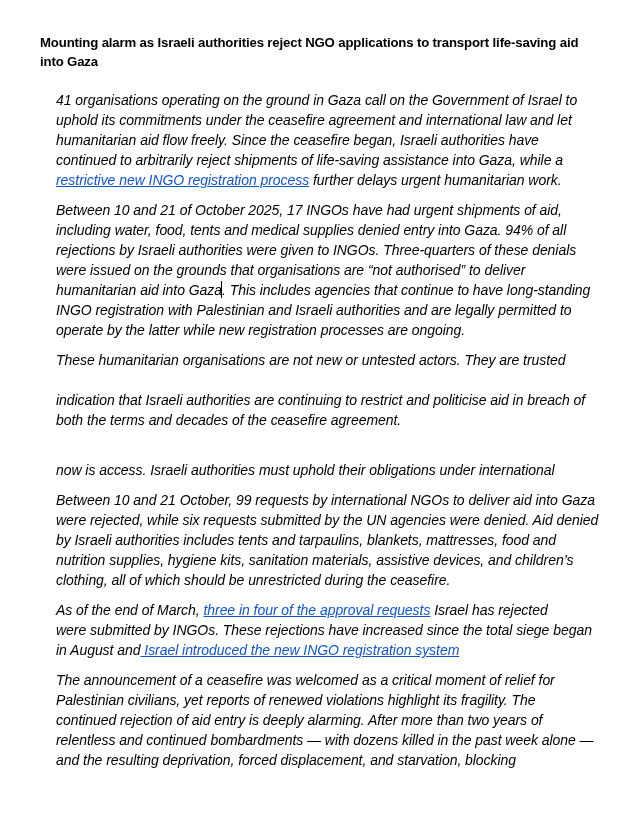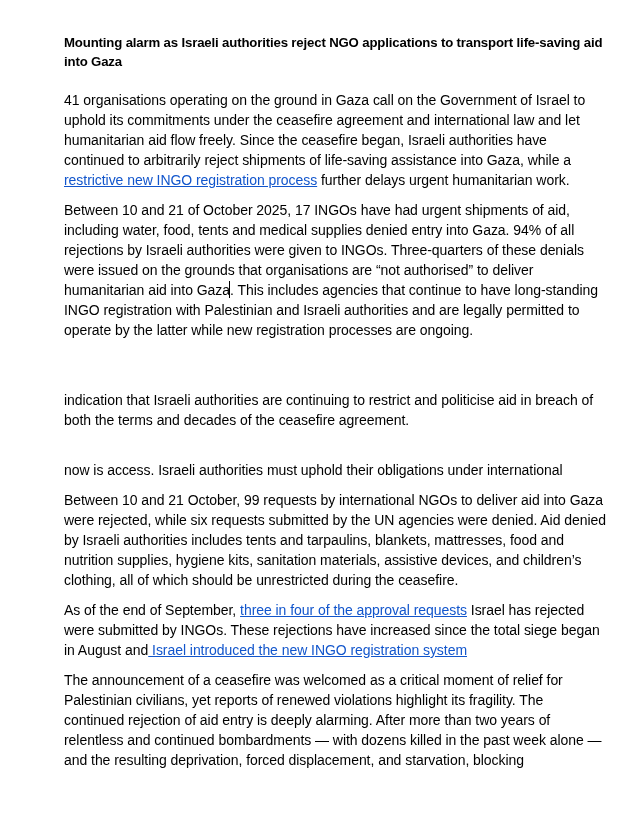--- a/index.html
+++ b/index.html
@@ -9,40 +9,41 @@
   }
   body {
     width: 619px;
     height: 832px;
     overflow: hidden;
   }
   .page {
     box-sizing: border-box;
     width: 619px;
     height: 832px;
-    padding: 33px 8px 0 64px;
+    padding: 33px 8px 0 40px;
     font-family: "Liberation Sans", sans-serif;
     color: var(--text-color, #000000);
     background: var(--page-bg, #ffffff);
   }
   h1.heading {
     font-size: 13.2px;
     font-weight: 700;
     line-height: 19px;
     letter-spacing: -0.15px;
     margin: 0 0 19px 0;
     white-space: nowrap;
   }
   p.para {
     font-size: 14px;
     font-weight: 400;
     line-height: 20px;
     letter-spacing: -0.05px;
-    margin: 0 0 10px 0;
+    margin: 0 0 10px 16px;
     white-space: nowrap;
+    font-style: italic;
   }
   a.doclink {
     color: var(--link-color, #1155cc);
     text-decoration: underline;
     cursor: pointer;
   }
   .caret {
     display: inline-block;
     width: 1.5px;
     height: 17px;
@@ -52,19 +53,19 @@
   }
 </style>
 </head>
 <body>
 
 <div class="page">
   <h1 class="heading"><span>Mounting alarm as Israeli authorities reject NGO applications to transport life-saving aid</span><br><span>into Gaza</span></h1>
   <div>
       <p class="para"><span>41 organisations operating on the ground in Gaza call on the Government of Israel to</span><br><span>uphold its commitments under the ceasefire agreement and international law and let</span><br><span>humanitarian aid flow freely. Since the ceasefire began, Israeli authorities have</span><br><span>continued to arbitrarily reject shipments of life-saving assistance into Gaza, while a</span><br><a class="doclink">restrictive new INGO registration process</a><span> further delays urgent humanitarian work.</span></p>
       <p class="para"><span>Between 10 and 21 of October 2025, 17 INGOs have had urgent shipments of aid,</span><br><span>including water, food, tents and medical supplies denied entry into Gaza. 94% of all</span><br><span>rejections by Israeli authorities were given to INGOs. Three-quarters of these denials</span><br><span>were issued on the grounds that organisations are “not authorised” to deliver</span><br><span>humanitarian aid into Gaza</span><span class="caret"></span><span>. This includes agencies that continue to have long-standing</span><br><span>INGO registration with Palestinian and Israeli authorities and are legally permitted to</span><br><span>operate by the latter while new registration processes are ongoing.</span></p>
-      <p class="para"><br><br><span>indication that Israeli authorities are continuing to restrict and politicise aid in breach of</span><br><span>both the terms and decades of the ceasefire agreement.</span></p>
+      <p class="para"><span>These humanitarian organisations are not new or untested actors. They are trusted</span><br><br><span>indication that Israeli authorities are continuing to restrict and politicise aid in breach of</span><br><span>both the terms and decades of the ceasefire agreement.</span></p>
       <p class="para"><br><span>now is access. Israeli authorities must uphold their obligations under international</span><br></p>
       <p class="para"><span>Between 10 and 21 October, 99 requests by international NGOs to deliver aid into Gaza</span><br><span>were rejected, while six requests submitted by the UN agencies were denied. Aid denied</span><br><span>by Israeli authorities includes tents and tarpaulins, blankets, mattresses, food and</span><br><span>nutrition supplies, hygiene kits, sanitation materials, assistive devices, and children’s</span><br><span>clothing, all of which should be unrestricted during the ceasefire.</span></p>
-      <p class="para"><span>As of the end of September, </span><a class="doclink">three in four of the approval requests</a><span> Israel has rejected</span><br><span>were submitted by INGOs. These rejections have increased since the total siege began</span><br><span>in August and</span><a class="doclink"> Israel introduced the new INGO registration system</a></p>
+      <p class="para"><span>As of the end of March, </span><a class="doclink">three in four of the approval requests</a><span> Israel has rejected</span><br><span>were submitted by INGOs. These rejections have increased since the total siege began</span><br><span>in August and</span><a class="doclink"> Israel introduced the new INGO registration system</a></p>
       <p class="para"><span>The announcement of a ceasefire was welcomed as a critical moment of relief for</span><br><span>Palestinian civilians, yet reports of renewed violations highlight its fragility. The</span><br><span>continued rejection of aid entry is deeply alarming. After more than two years of</span><br><span>relentless and continued bombardments — with dozens killed in the past week alone —</span><br><span>and the resulting deprivation, forced displacement, and starvation, blocking</span></p>
     </div>
 </div>
 
 </body></html>

